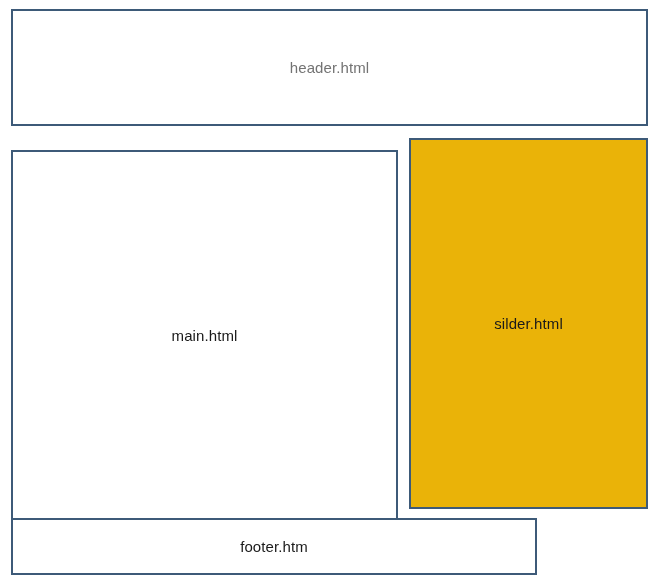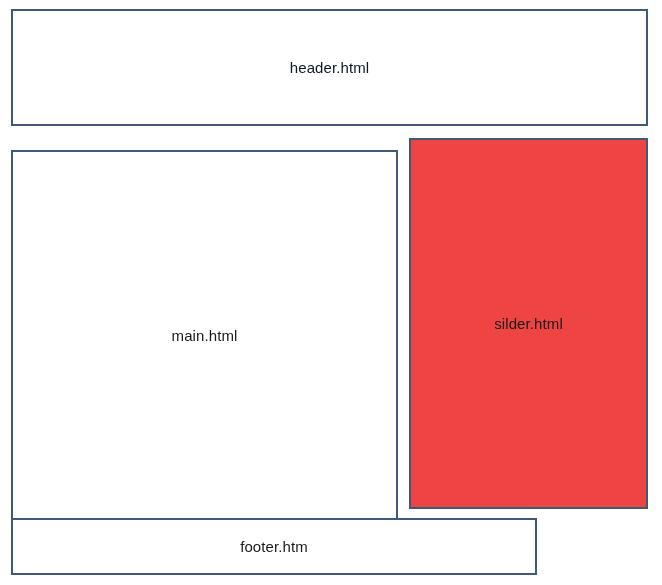--- a/index.html
+++ b/index.html
@@ -67,28 +67,28 @@
     width: 637px;
     height: 57px;
   }
 </style>
 </head>
 <body>
 
 <div id="wireframe" style="width: 662px; height: 585px; background: rgb(255, 255, 255);">
 
   <div class="box" id="region-header" style="left: 11px; top: 9px; width: 637px; height: 117px; border-color: rgb(61, 90, 120); background: rgb(255, 255, 255);">
-    <span class="box-label" style="color: #0f172a;">header.html</span>
+    <span class="box-label" style="color: #737373;">header.html</span>
   </div>
 
   <div class="box" id="region-main" style="left: 11px; top: 138px; width: 387px; height: 371px; border-color: rgb(61, 90, 120); background: rgb(255, 255, 255); margin-top: 12px;">
     <span class="box-label" style="color: rgb(26, 26, 26);">main.html</span>
   </div>
 
-  <div class="box" id="region-silder" style="left: 409px; top: 138px; width: 239px; height: 371px; border-color: rgb(61, 90, 120); background: #ef4444;">
+  <div class="box" id="region-silder" style="left: 409px; top: 138px; width: 239px; height: 371px; border-color: rgb(61, 90, 120); background: #eab308;">
     <span class="box-label" style="color: rgb(26, 26, 26);">silder.html</span>
   </div>
 
   <div class="box" id="region-footer" style="left: 11px; top: 518px; width: 526px; height: 57px; border-color: rgb(61, 90, 120); background: rgb(255, 255, 255);">
     <span class="box-label" style="color: rgb(26, 26, 26);">footer.htm</span>
   </div>
 
 </div>
 
 </body></html>

